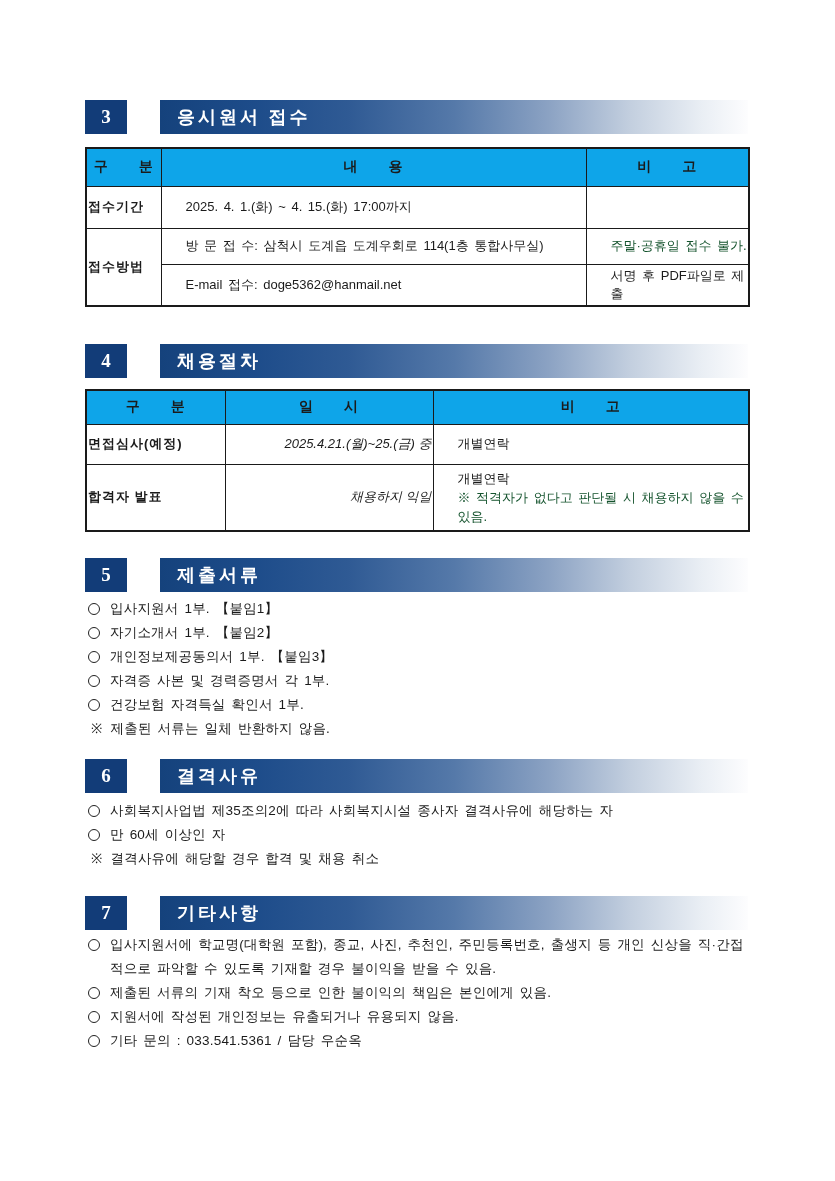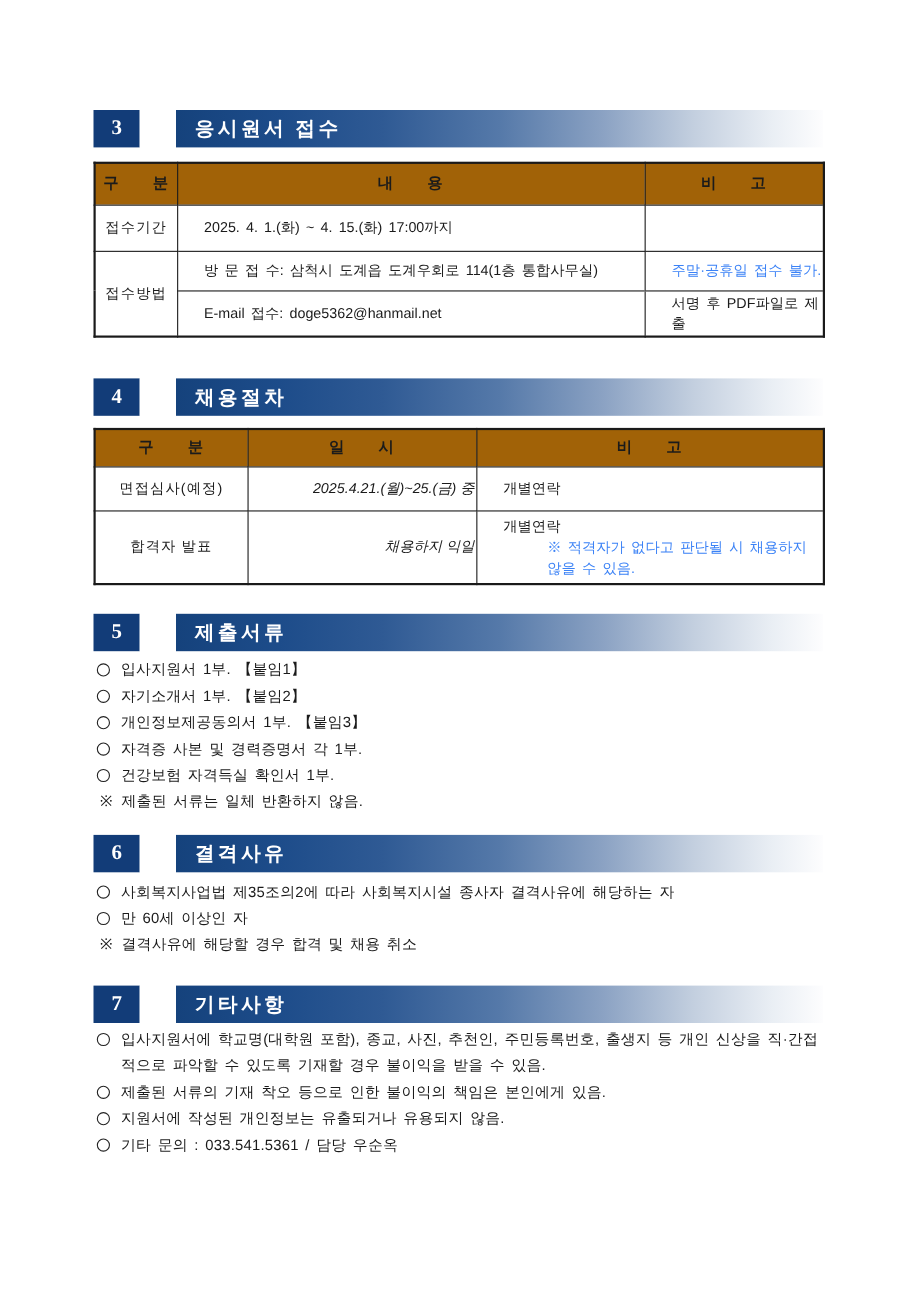--- a/index.html
+++ b/index.html
@@ -37,28 +37,28 @@
     font-size:18px;font-weight:bold;letter-spacing:3px;margin-left:23px;
   }
   .mb13{margin-bottom:13px}.mb37{margin-bottom:37px}.mb11{margin-bottom:11px}
   .mb26{margin-bottom:26px}.mb5{margin-bottom:5px}.mb18{margin-bottom:18px}
   .mb6{margin-bottom:6px}.mb25{margin-bottom:25px}.mb3{margin-bottom:3px}
   
   table{border-collapse:collapse;width:663px;table-layout:fixed;}
   table, .tbl-outer{border:2px solid #1a1a1a;}
   th,td{border:1px solid #1a1a1a;font-size:13px;vertical-align:middle;box-sizing:border-box;}
   th{
-    background:#a16207;font-weight:bold;font-size:14px;
+    background:#0ea5e9;font-weight:bold;font-size:14px;
     text-align:center;letter-spacing:1px;
   }
-  td.label{font-weight:normal;text-align:center;letter-spacing:1px;}
+  td.label{font-weight:bold;letter-spacing:1px;}
   td.cont{text-align:left;padding-left:24px;word-spacing:2px;}
   td.ctr{text-align:right;font-style:italic;}
   .dotted{border-bottom:1px dotted #666;}
-  .red{color:#3b82f6;margin-left:40px;}
+  .red{color:#14532d;}
   .note2{line-height:19px;padding-top:4px;padding-bottom:4px;}
   
   .t3 .rh{height:38px}.t3 .r1{height:42px}.t3 .r2a{height:36px}.t3 .r2b{height:42px}
   .t4 .rh{height:34px}.t4 .r1{height:40px}.t4 .r2{height:52px}
   
   .list{width:663px;}
   .item{
     display:flex;align-items:flex-start;
     font-size:13.5px;line-height:24px;
     word-spacing:2px;letter-spacing:0.2px;

